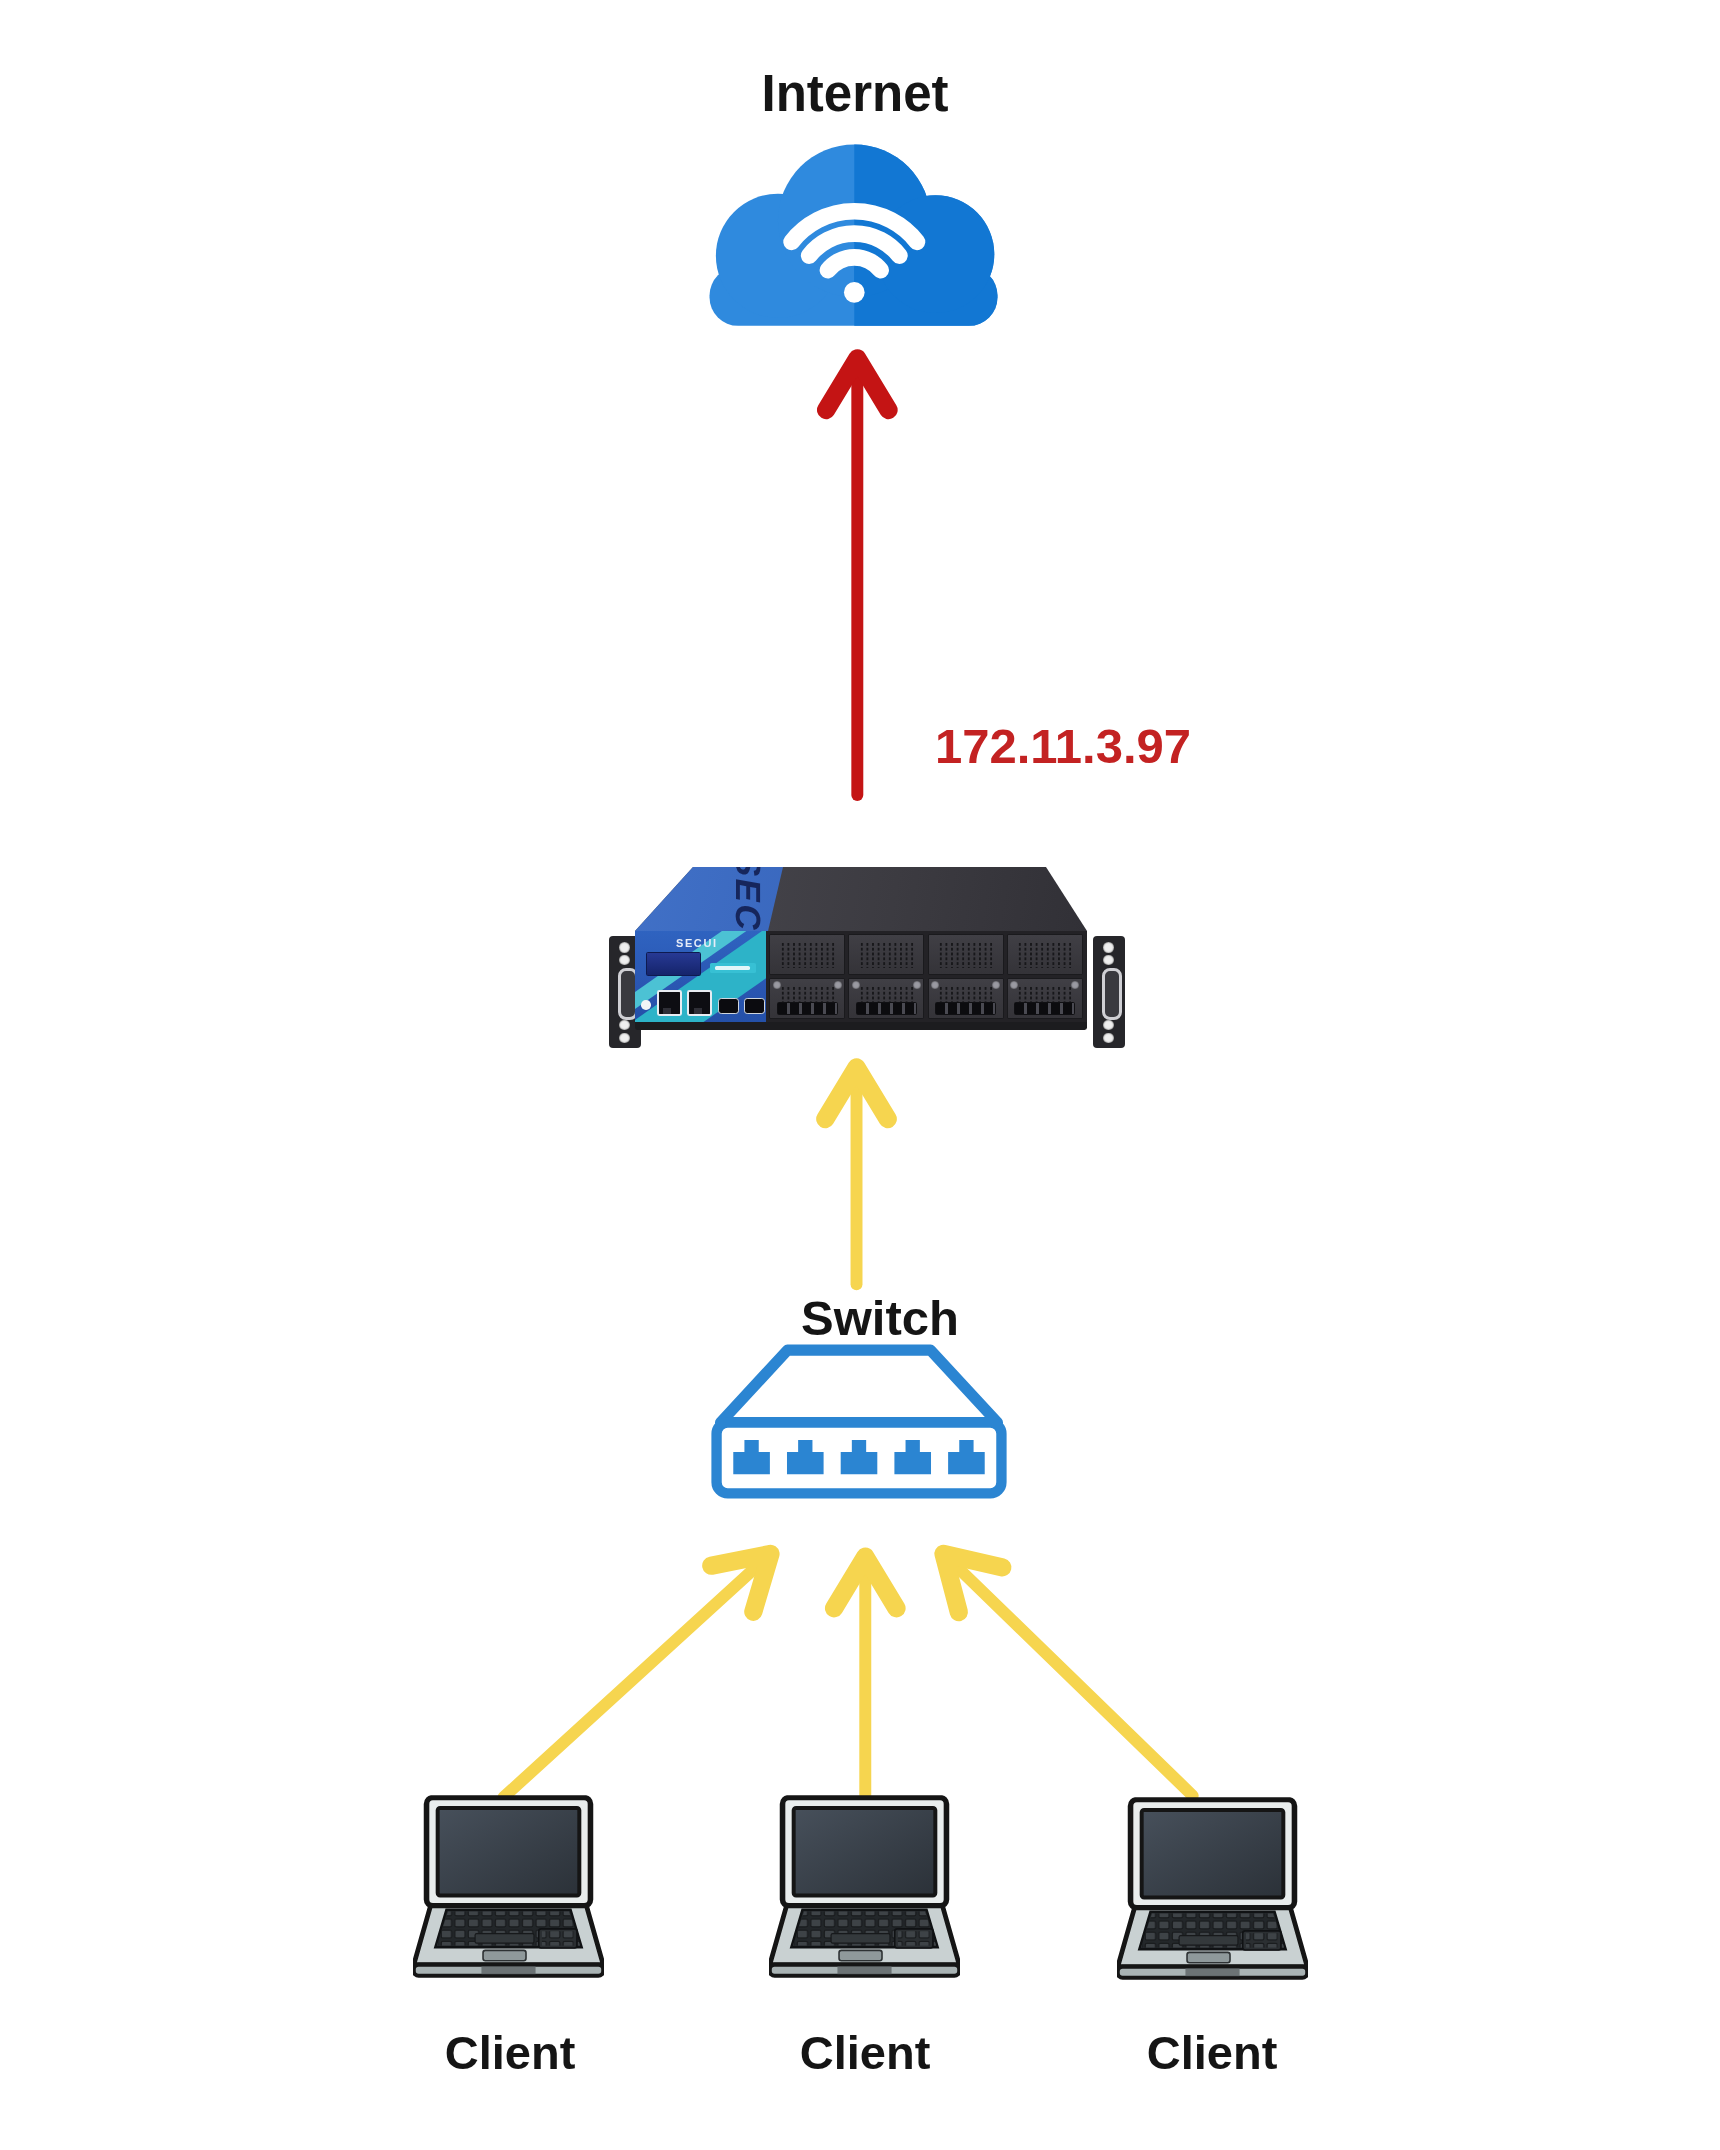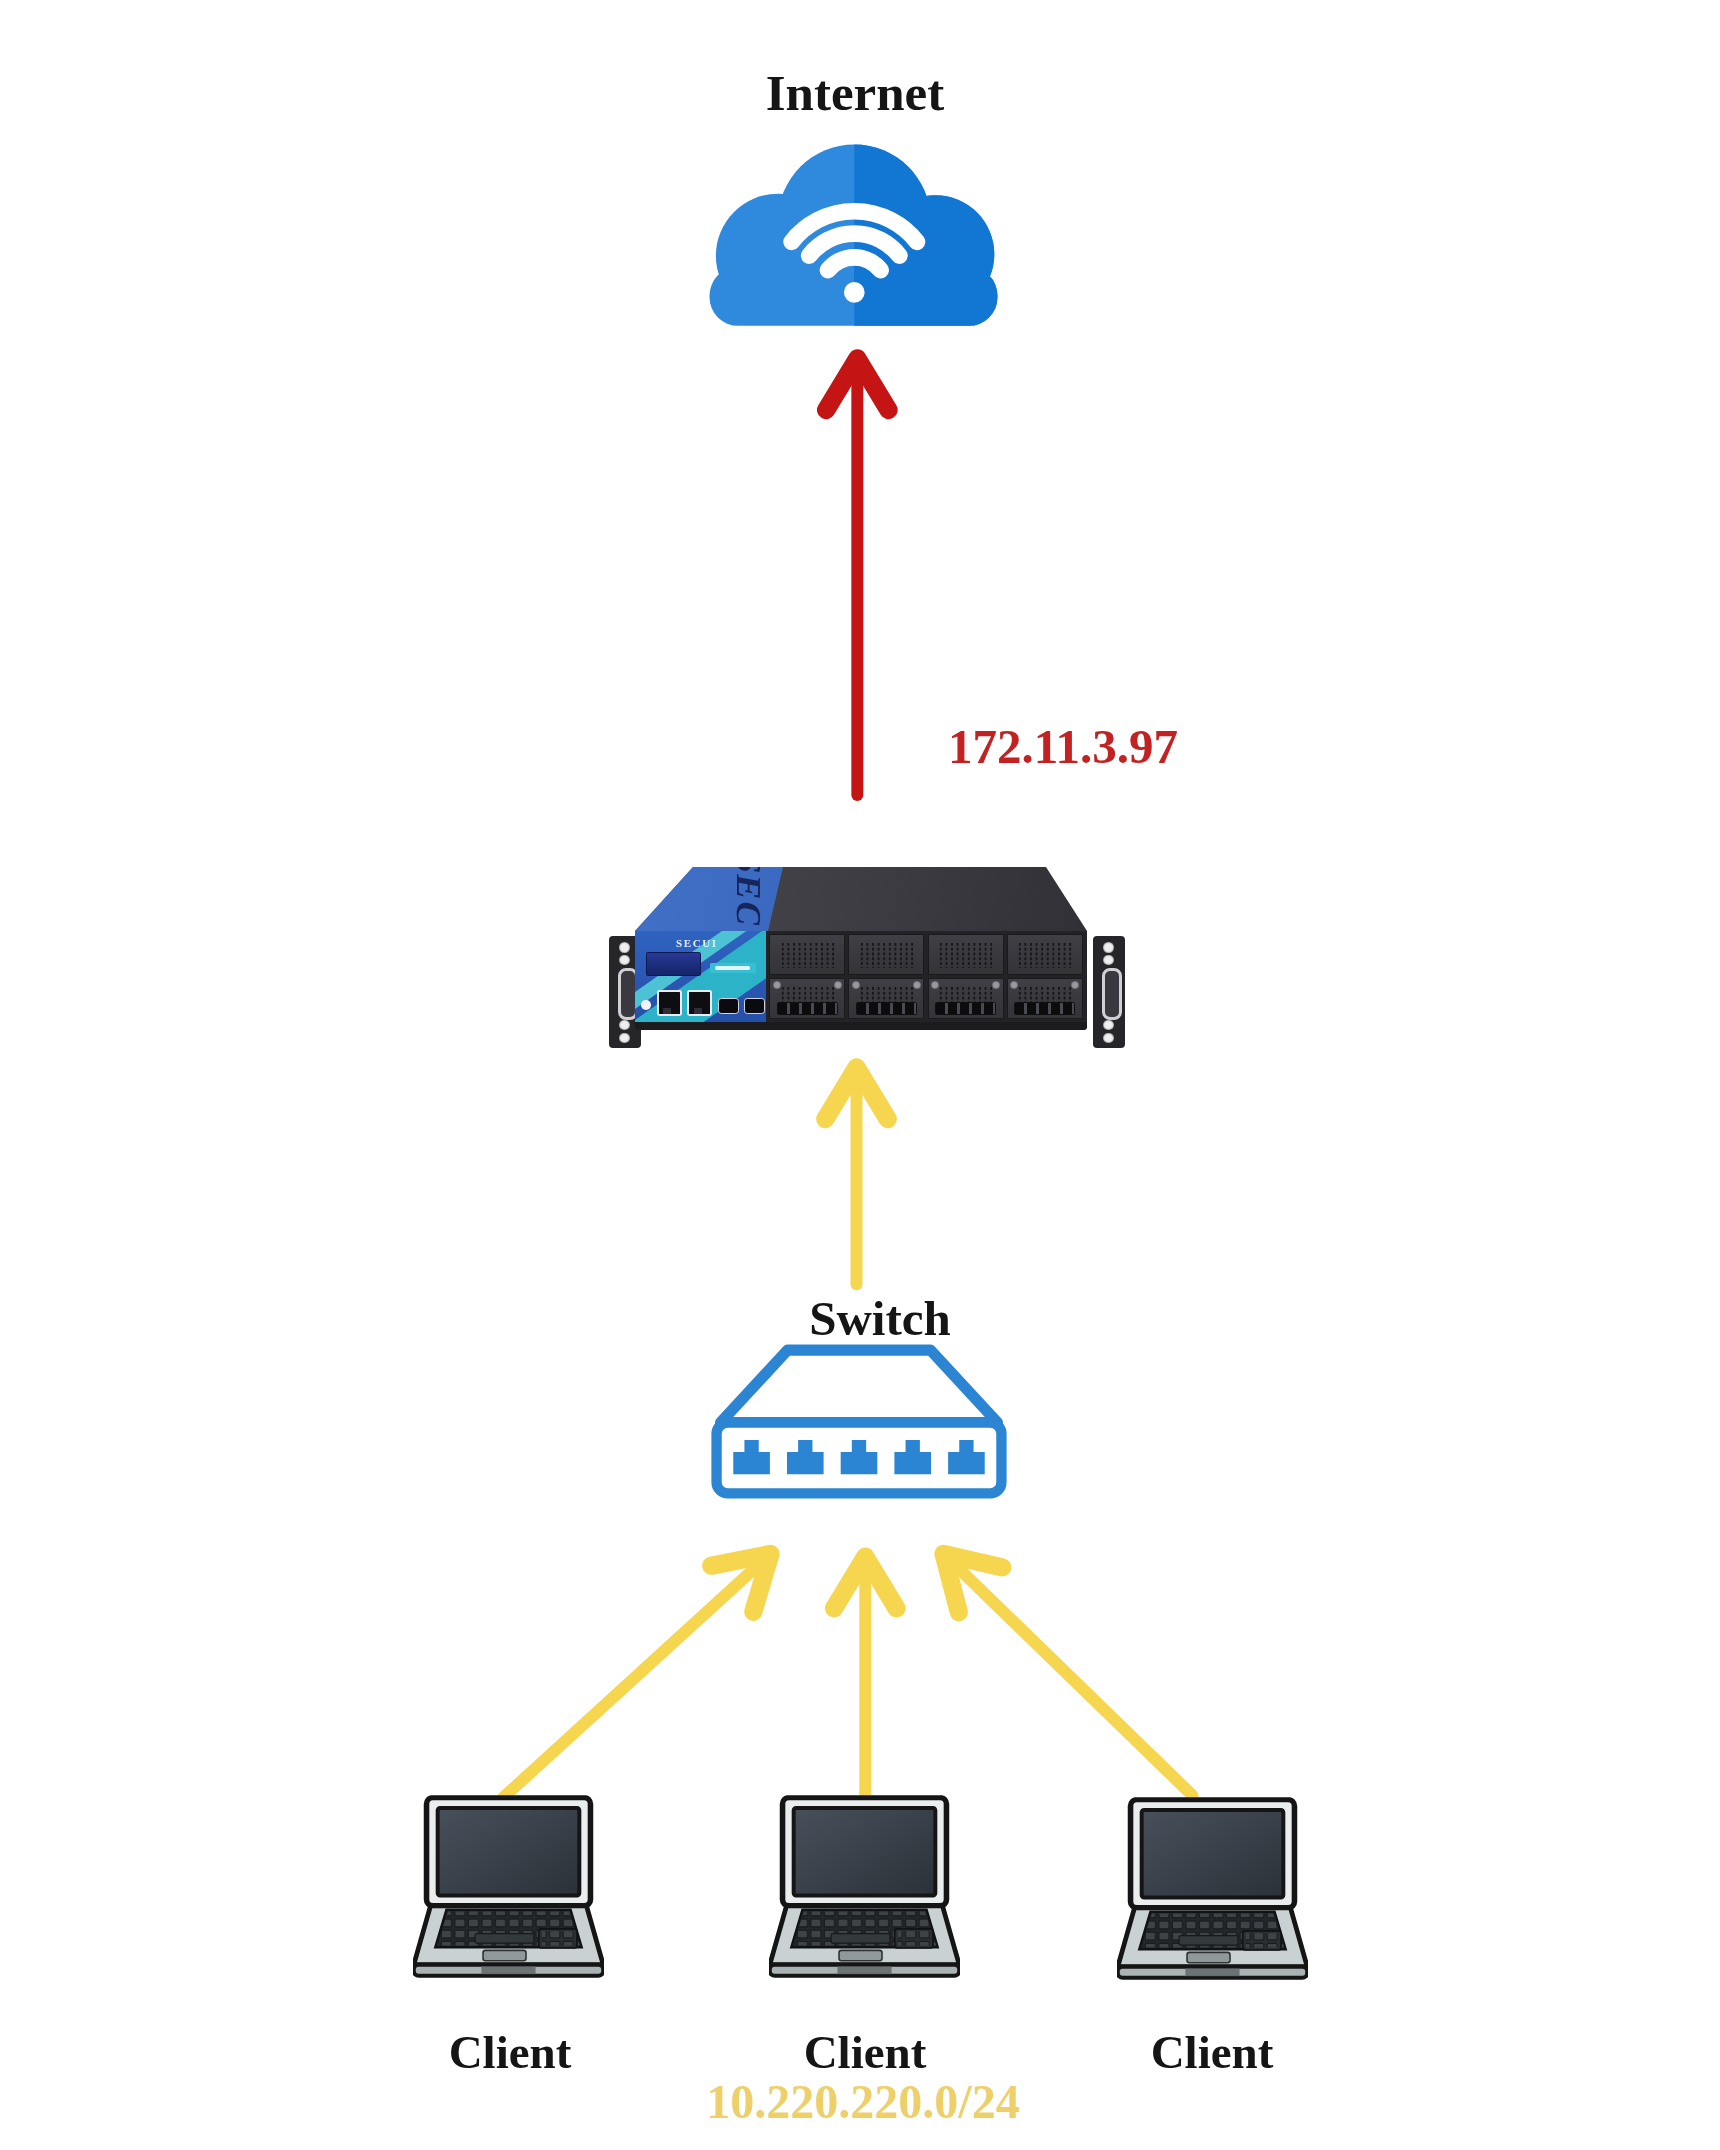--- a/index.html
+++ b/index.html
@@ -1,21 +1,21 @@
 <!DOCTYPE html>
 <html style="--label-text: #151515; --wan-arrow: #c41414; --wan-ip-text: #c32222; --lan-arrow: #f6d54f; --subnet-text: #eed06a; --switch-blue: #2b85d2; --cloud-left: #2f8ade; --cloud-right: #1277d3;font-size:12.7px"><head>
 <meta charset="utf-8">
 <style>
   html,body{margin:0;padding:0;background:#ffffff;}
   .canvas{
     position:relative;
     width:1558px;height:2151px;
     background:#ffffff;
     overflow:hidden;
-    font-family:Liberation Serif, serif;
+    font-family:Liberation Sans, sans-serif;
   }
   .label{
     position:absolute;
     transform:translateX(-50%);
     white-space:nowrap;
     font-weight:700;
     color:var(--label-text,#151515);
     letter-spacing:0;
   }
   .lbl-internet{left:855px;top:64px;font-size:51px;}
@@ -257,16 +257,15 @@
     <use href="#laptop-sym"></use>
   </svg>
   <svg class="client-laptop c3" viewBox="0 0 240 232">
     <use href="#laptop-sym"></use>
   </svg>
 
   <div class="label lbl-client c1">Client</div>
   <div class="label lbl-client c2">Client</div>
   <div class="label lbl-client c3">Client</div>
 
-  <div class="label lbl-subnet">10.220.220.0/24</div>
 
 </div>
 
 
 </body></html>

